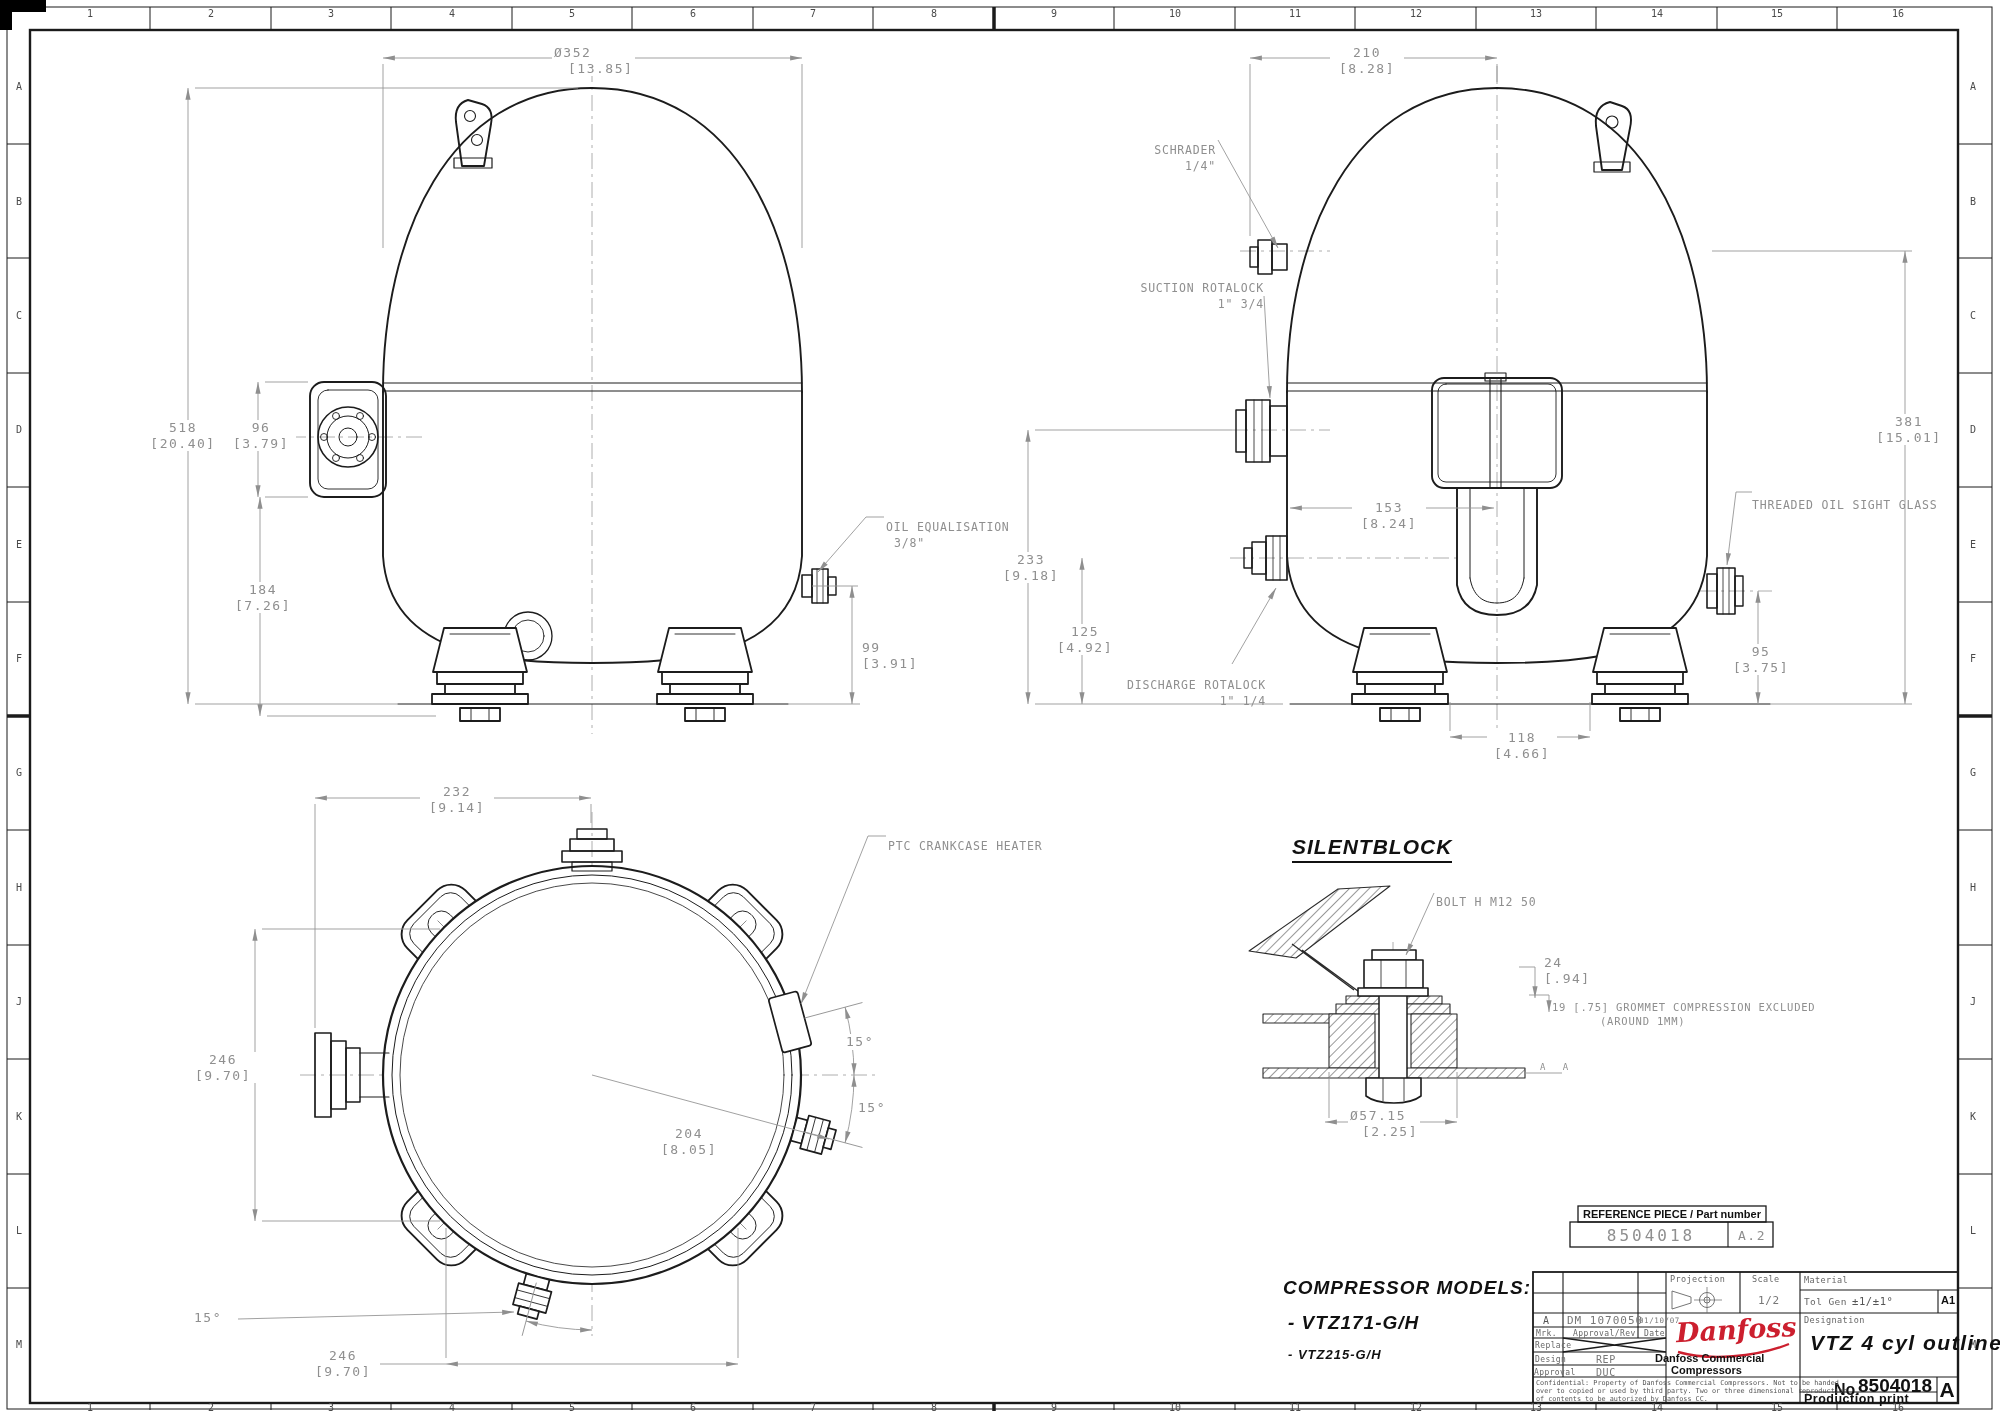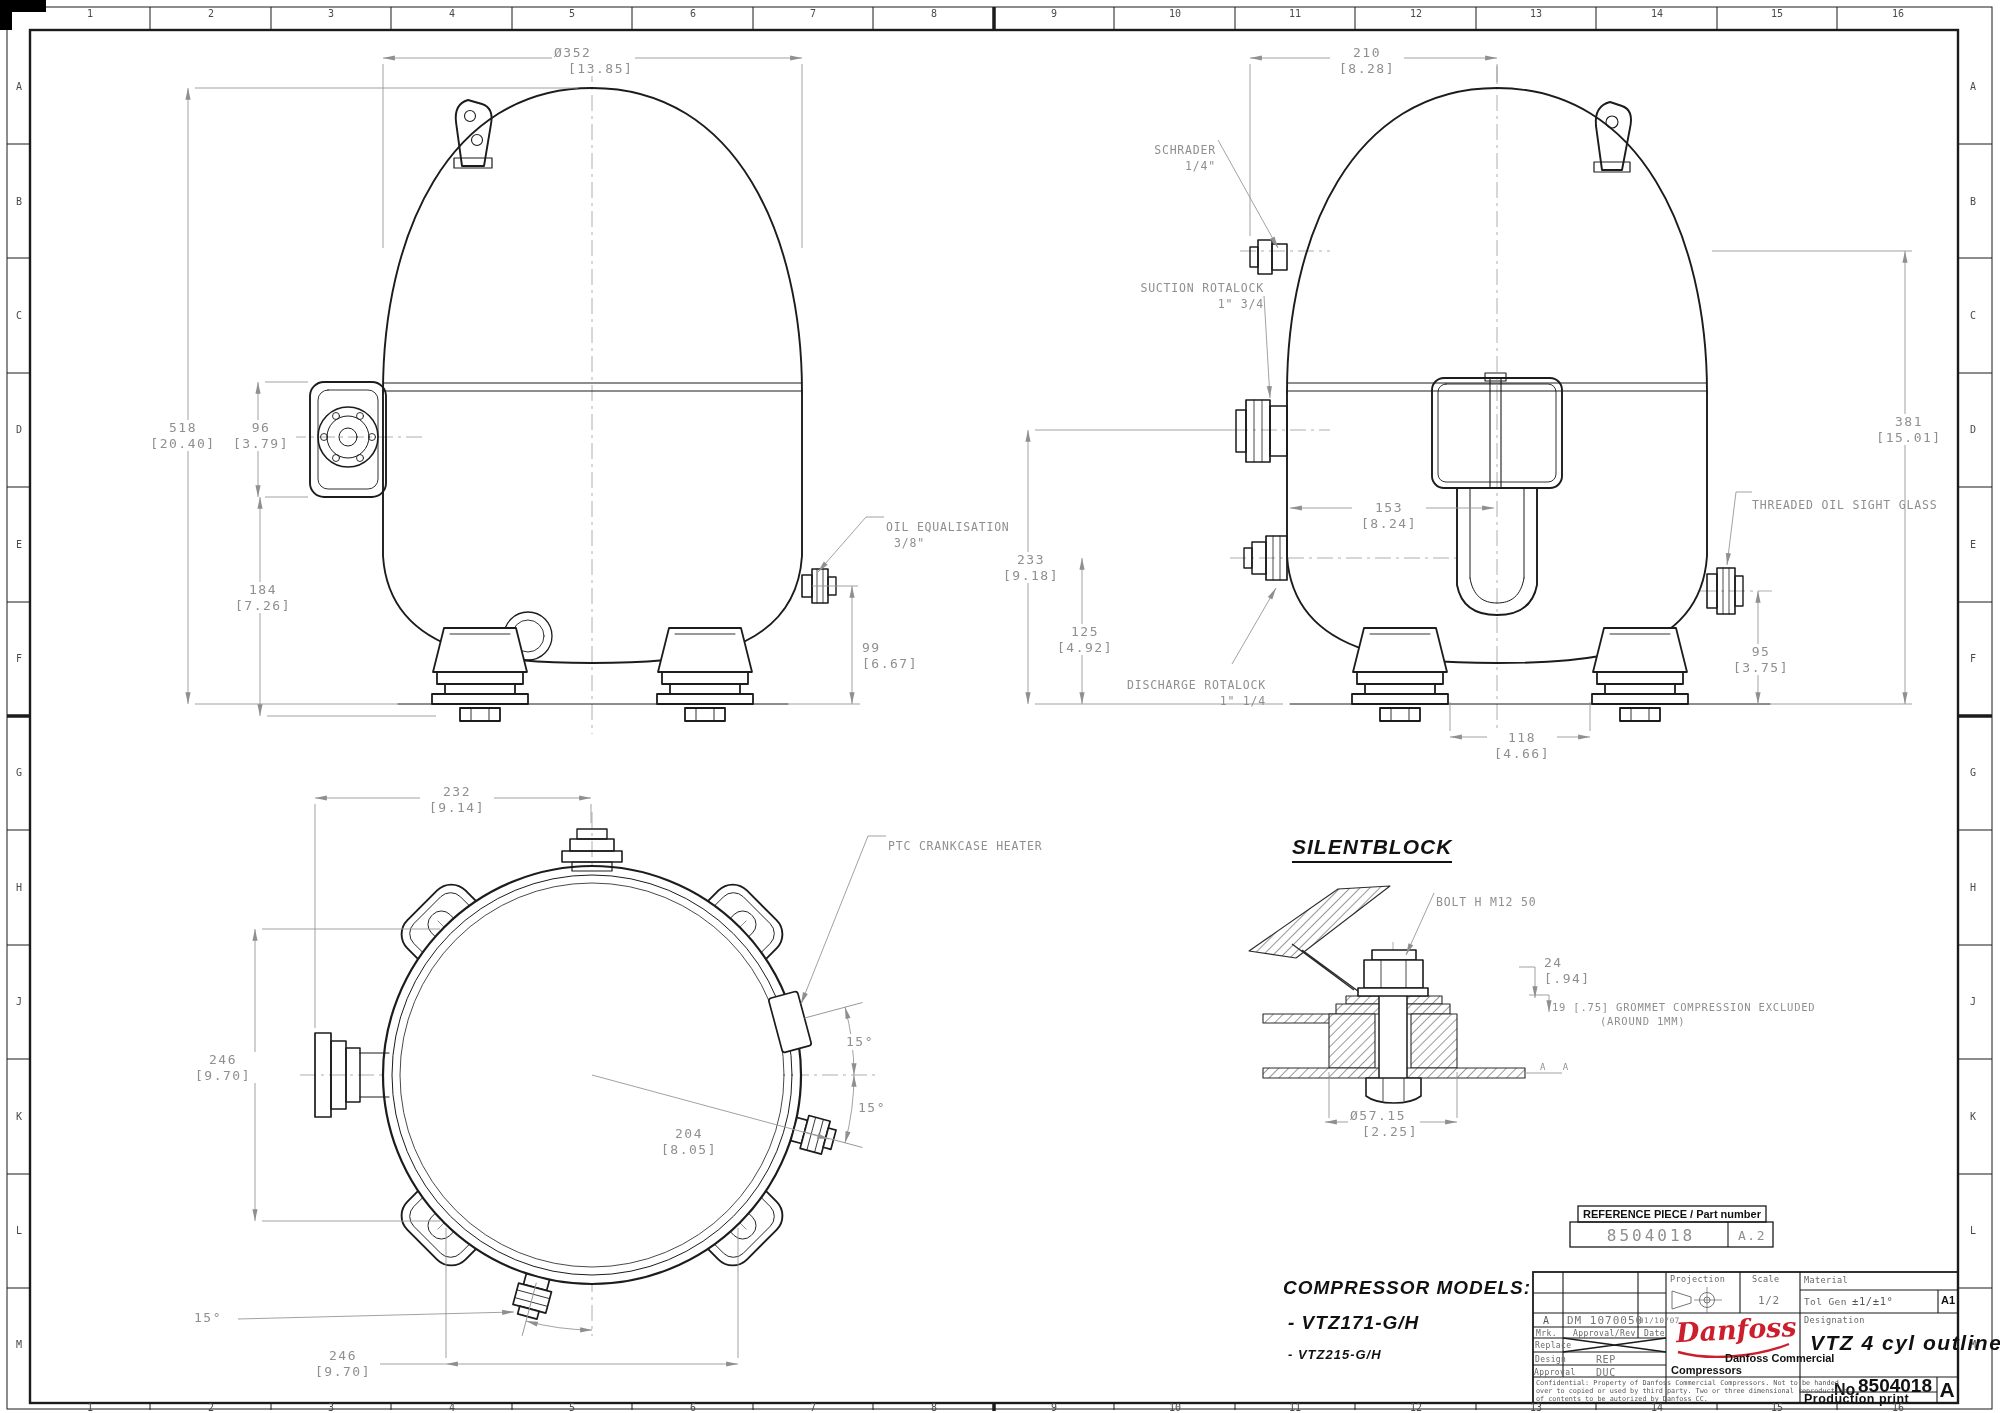--- a/index.html
+++ b/index.html
@@ -366,21 +366,21 @@
 <div class="dim" style="left:226px;top:420px;width:66px">
   <div>96</div>
       <div>[3.79]</div>
 </div>
 <div class="dim" style="left:226px;top:582px;width:70px">
   <div>184</div>
       <div>[7.26]</div>
 </div>
 <div class="dim la" style="left:860px;top:640px">
   <div>99</div>
-      <div>[6.67]</div>
+      <div>[3.91]</div>
 </div>
 <div class="lbl" style="left:886px;top:504px">
   <div>OIL EQUALISATION</div>
       <div style="padding-left:8px">3/8"</div>
 </div>
 
 <div class="dim" style="left:1330px;top:45px;width:70px">
   <div>210</div>
       <div>[8.28]</div>
 </div>
@@ -470,21 +470,21 @@
 <span class="tb-lbl" style="left:1670px;top:1274px">Projection</span>
 <span class="tb-lbl" style="left:1752px;top:1274px">Scale</span>
 <span class="tb-val" style="left:1758px;top:1294px;font-size:11px">1/2</span>
 <span class="tb-lbl" style="left:1804px;top:1275px">Material</span>
 <span class="tb-lbl" style="left:1804px;top:1296px;font-size:9.5px">Tol Gen</span>
 <span class="tb-val" style="left:1852px;top:1295px;font-size:10.5px;color:#555">±1/±1°</span>
 <span class="tb-bold" style="left:1939px;top:1294px;width:18px;font-size:11px;text-align:center">A1</span>
 <span class="tb-lbl" style="left:1804px;top:1315px">Designation</span>
 <span class="h-it" style="left:1810px;top:1331px;font-size:21px;letter-spacing:1.5px;font-weight:bold">VTZ 4 cyl outline</span>
 <span class="logo" style="left:1676px;top:1314px;font-size:27px">Danfoss</span>
-<span class="tb-bold" style="left:1725px;top:1352px;font-size:11px">Danfoss Commercial</span>
+<span class="tb-bold" style="left:1655px;top:1352px;font-size:11px">Danfoss Commercial</span>
 <span class="tb-bold" style="left:1671px;top:1364px;font-size:11px">Compressors</span>
 <span class="tb-bold" style="left:1834px;top:1381px;font-size:16px">No.</span>
 <span class="tb-bold" style="left:1858px;top:1375px;font-size:19px">8504018</span>
 <span class="tb-bold" style="left:1804px;top:1392px;font-size:12.5px;letter-spacing:0.5px">Production print</span>
 <span class="tb-bold" style="left:1937px;top:1378px;width:20px;font-size:21px;text-align:center">A</span>
 <span class="tb-val" style="left:1543px;top:1315px;color:#555">A</span>
 <span class="tb-val" style="left:1567px;top:1314px;font-size:11px;letter-spacing:1px">DM 1070050</span>
 <span class="tb-val" style="left:1639px;top:1316px;font-size:7.5px">01/10/07</span>
 <span class="tb-lbl" style="left:1536px;top:1329px;font-size:8px">Mrk.</span>
 <span class="tb-lbl" style="left:1573px;top:1329px;font-size:8px">Approval/Rev</span>

